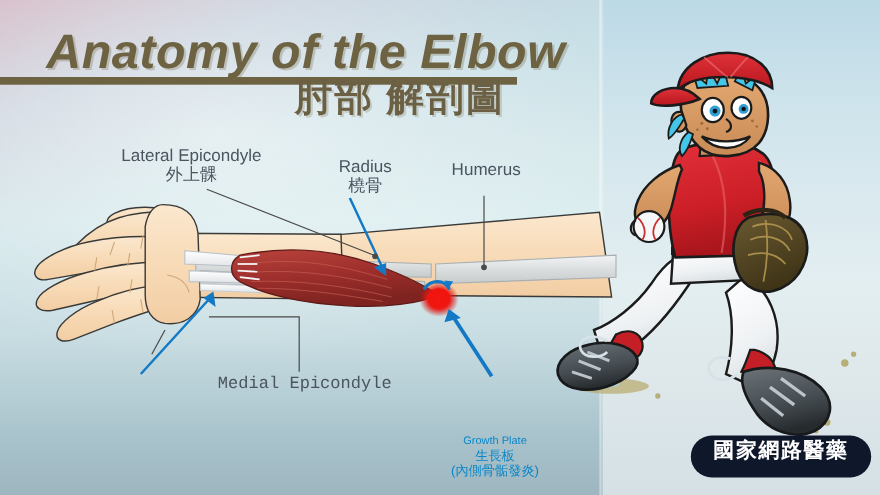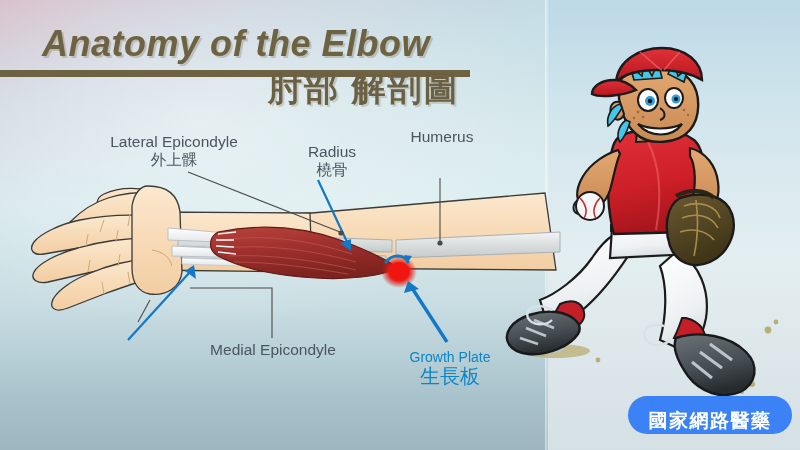--- a/index.html
+++ b/index.html
@@ -44,21 +44,21 @@
   
   .title-rule {
     position: absolute;
     left: 0; top: 70px;
     width: 470px; height: 7px;
     background: #6d6242;
   }
   .title-en {
     position: absolute;
     left: 42px; top: 23px;
-    font-size: 36px;
+    font-size: 44px;
     font-weight: bold;
     font-style: italic;
     color: #6d6242;
     letter-spacing: 0.5px;
     white-space: nowrap;
     text-shadow: 2px 2px 0 rgba(120,110,80,0.30);
   }
   .title-zh {
     position: absolute;
     left: 268px; top: 66px;
@@ -74,46 +74,46 @@
   .label {
     position: absolute;
     color: #4a5560;
     text-align: center;
     line-height: 1.16;
     white-space: nowrap;
   }
   .label .en { font-size: 15.5px; display: block; }
   .label .zh { font-size: 15.5px; display: block; }
   .label.blue { color: #0a86c8; }
-  .label.blue .en { font-size: 14px; }
-  .label.blue .zh { font-size: 20px; }
+  .label.blue .en { font-size: 10px; margin-top: 47px; }
+  .label.blue .zh { font-size: 12px; }
 
   #lbl-lateral { left: 98px;  top: 133px; width: 152px; }
   #lbl-radius  { left: 296px; top: 143px; width: 72px;  }
-  #lbl-humerus { left: 400px; top: 128px; width: 84px;  }
+  #lbl-humerus { left: 400px; top: 146px; width: 84px;  }
   #lbl-ulna    { left: 108px; top: 348px; width: 60px;  }
-  #lbl-medial  { left: 198px; top: 341px; width: 150px; }
+  #lbl-medial  { left: 198px; top: 341px; width: 150px; font-family: Liberation Mono, monospace; }
   #lbl-growth  { left: 355px; top: 349px; width: 190px; }
 
   
   .svg-over {
     position: absolute;
     inset: 0;
     pointer-events: none;
   }
 
   
   .watermark {
     position: absolute;
     left: 628px; top: 396px;
     width: 164px; height: 38px;
     border-radius: 19px;
-    background: #3b82f6;
+    background: #0f172a;
     display: flex;
-    align-items: flex-end;
+    align-items: flex-start;
     justify-content: center;
   }
   .watermark span {
     color: #ffffff;
     font-size: 19px;
     font-weight: bold;
     letter-spacing: 1.5px;
   }
 </style>
 </head>
@@ -458,19 +458,20 @@
   </div>
 
 
   <div class="label" id="lbl-medial">
     <span class="en">Medial Epicondyle</span>
   </div>
 
   <div class="label blue" id="lbl-growth">
     <span class="en">Growth Plate</span>
     <span class="zh">生長板</span>
+    <span class="zh">(內側骨骺發炎)</span>
   </div>
 
   <div class="watermark">
     <span>國家網路醫藥</span>
   </div>
 
 </div>
 
 </body></html>

